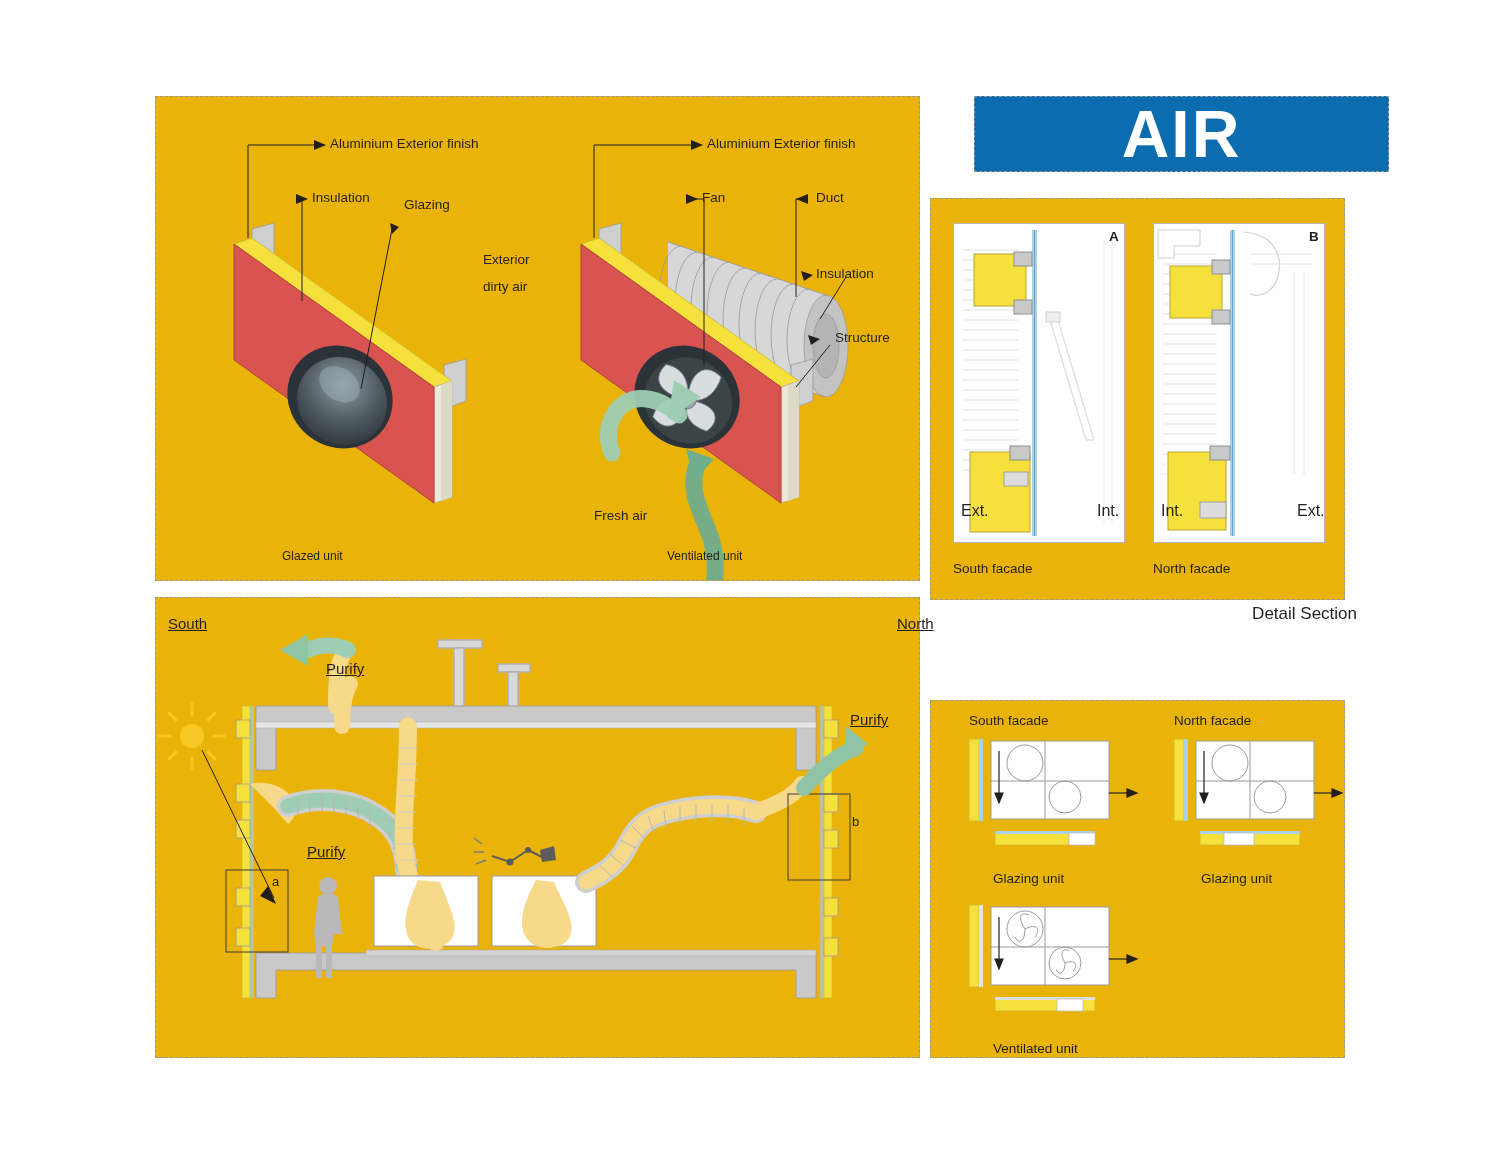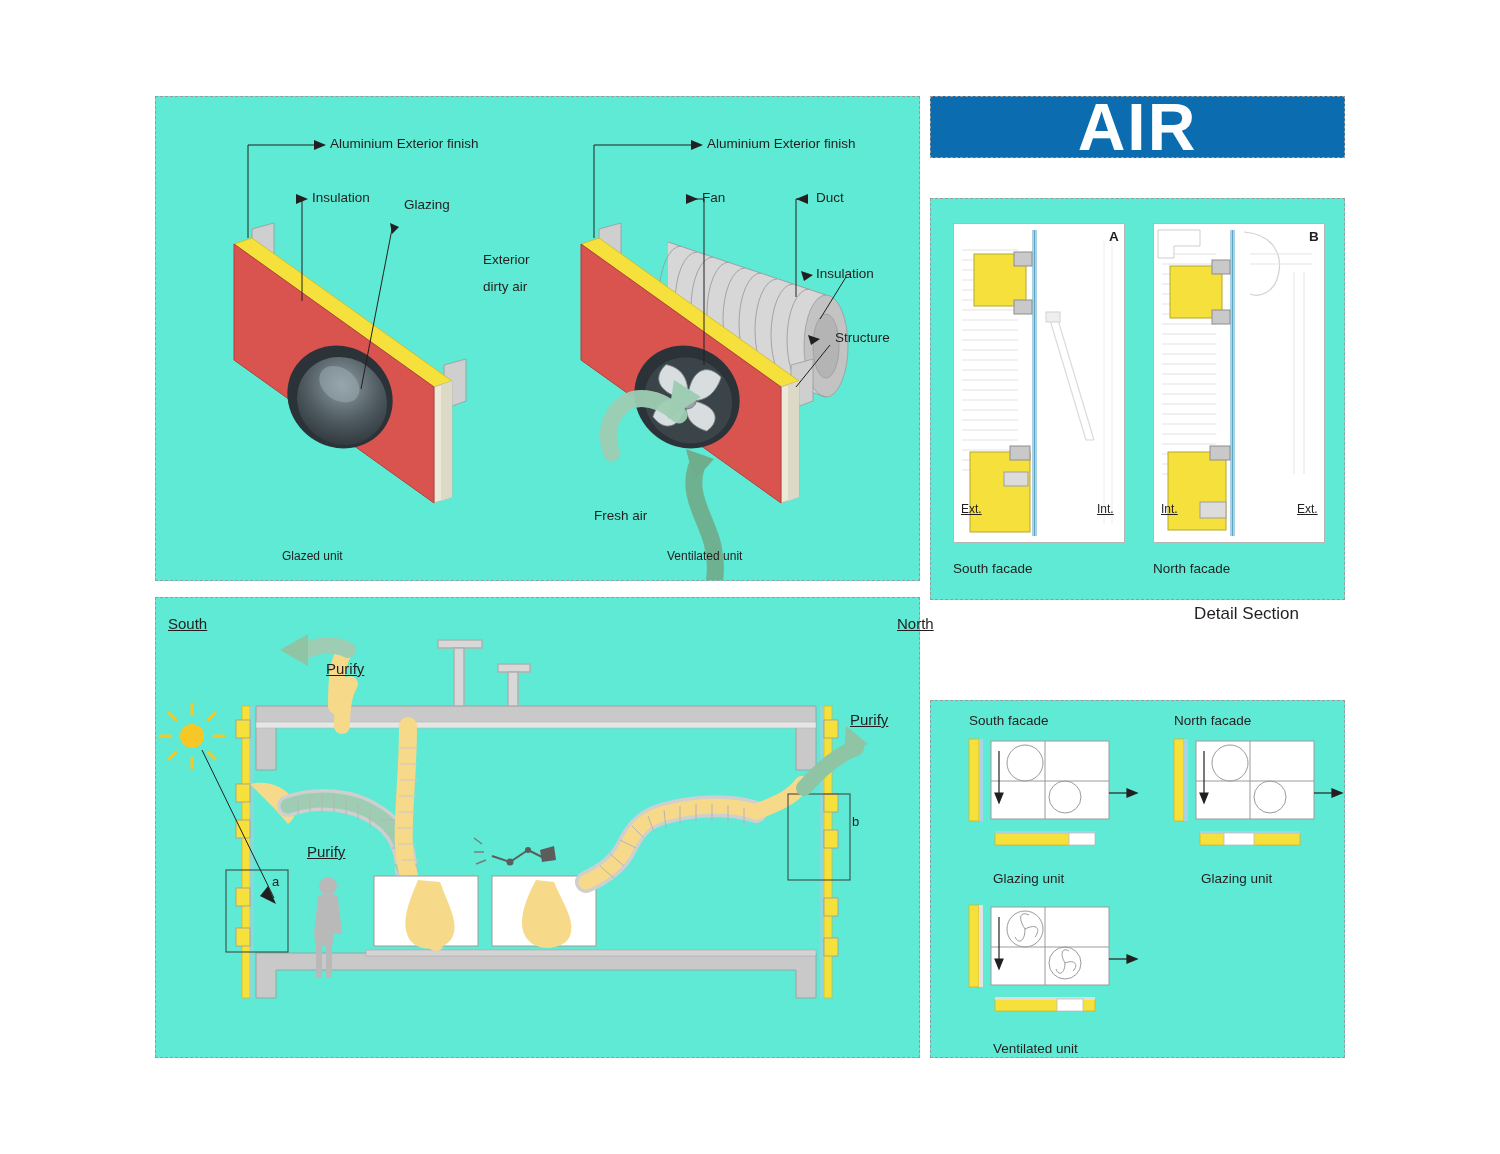--- a/index.html
+++ b/index.html
@@ -12,32 +12,32 @@
     height: 1154px;
     position: relative;
     font-family: "Liberation Sans", sans-serif;
     color: #231f20;
     overflow: hidden;
   }
   .panel {
     position: absolute;
     border: 1px dashed #9a9a9a;
     box-sizing: border-box;
-    background: #5eead4;
+    background: #eab308;
   }
   
   #panel-units { left: 155px; top: 96px; width: 765px; height: 485px; }
   #panel-section { left: 155px; top: 597px; width: 765px; height: 461px; }
   #panel-detail { left: 930px; top: 198px; width: 415px; height: 402px; }
   #panel-axo { left: 930px; top: 700px; width: 415px; height: 358px; }
 
   .air-banner {
     position: absolute;
-    left: 930px; top: 96px;
-    width: 415px; height: 62px;
+    left: 974px; top: 96px;
+    width: 415px; height: 76px;
     background: #0b6cb0;
     border: 1px dashed #9a9a9a;
     box-sizing: border-box;
     display: flex;
     align-items: center;
     justify-content: center;
   }
   .air-banner span {
     color: #ffffff;
     font-size: 66px;
@@ -46,35 +46,35 @@
     line-height: 1;
   }
 
   .lbl {
     position: absolute;
     font-size: 13.5px;
     color: #231f20;
     white-space: nowrap;
   }
   .lbl.big { font-size: 15px; text-decoration: underline; }
-  .lbl.small { font-size: 12px; text-decoration: underline; }
+  .lbl.small { font-size: 16px; }
   .lbl.mid { font-size: 13px; }
 
   .caption-unit {
     position: absolute;
     font-size: 12px;
     color: #231f20;
     white-space: nowrap;
   }
 
   svg { display: block; }
 
   .detail-section-cap {
     position: absolute;
-    left: 884px; top: 604px;
+    left: 942px; top: 604px;
     width: 415px;
     text-align: right;
     font-size: 17px;
     color: #231f20;
   }
 
   .mini-box {
     position: absolute;
     border: 1px solid #b6b6b6;
     box-sizing: border-box;

